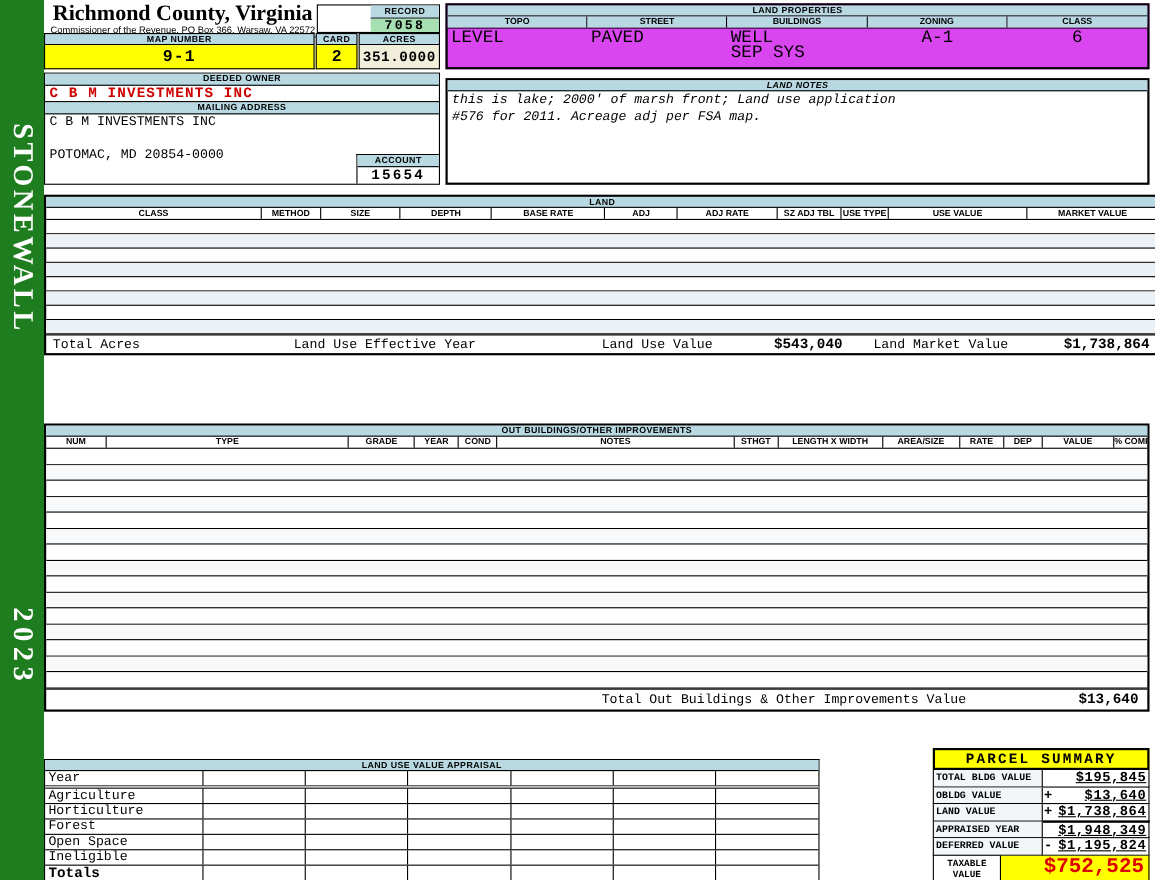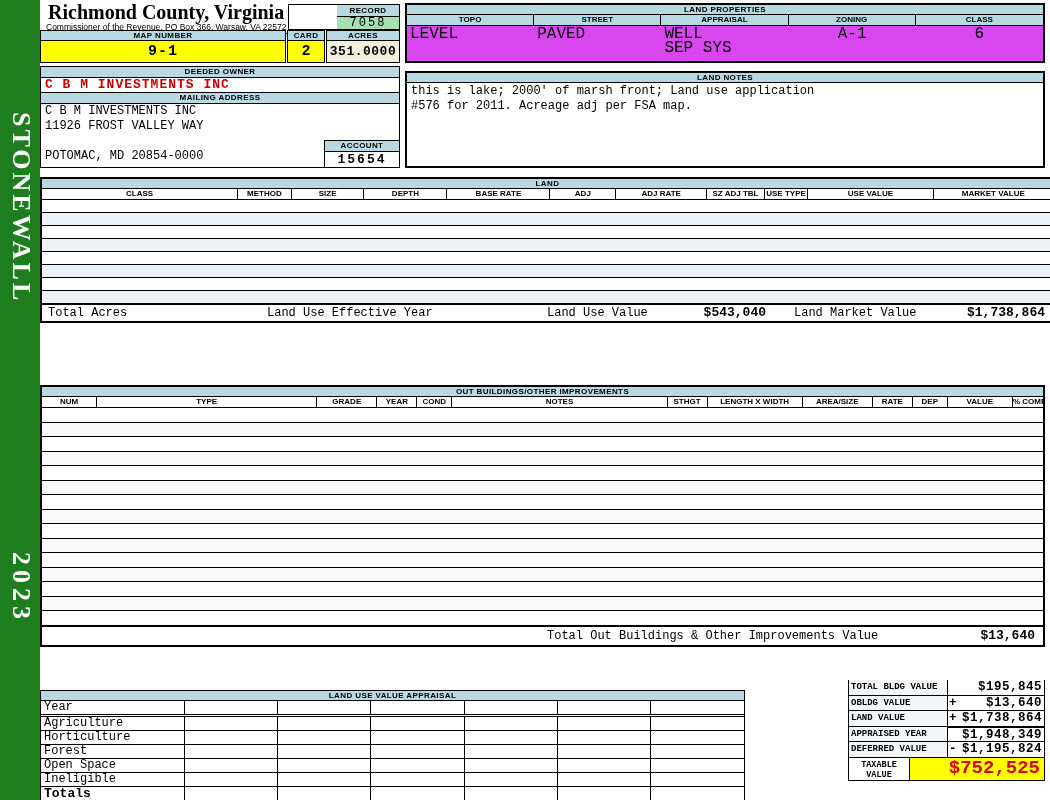--- a/index.html
+++ b/index.html
@@ -24,21 +24,21 @@
 
   
   .title-block { left:2px; top:2px; width:246px; height:28px; }
   .county-title { font-family:"Liberation Serif", serif; font-size:20px; font-weight:bold;
                   line-height:20px; padding-left:6px; white-space:nowrap; }
   .commissioner { font-size:8.5px; padding-left:4px; border-bottom:1px solid #000; padding-bottom:1px; white-space:nowrap; }
 
   
   .record-box { left:248px; top:4px; width:112px; height:26px; border:1px solid #000;padding-left:48px; }
   .record-box .hdrbar { height:12px; line-height:11px; }
-  .record-val { height:12px; background:#A6E0B2; font-size:12px; font-weight:normal; text-align:center;
+  .record-val { height:12px; background:#A6E0B2; font-size:12px; font-weight:bold; text-align:center;
                 line-height:12px; letter-spacing:2px; }
 
   
   .cellhdr { border:1px solid #000; height:11px; line-height:10px; }
   .cellval { border:1px solid #000; border-top:none; height:22px; font-weight:bold;
              text-align:center; line-height:21px; }
   .map-hdr   { left:0; top:30px; width:246px; }
   .map-val   { left:0; top:41px; width:246px; background:#FFFF00; font-size:15px; letter-spacing:1px; }
   .card-hdr  { left:247px; top:30px; width:38px; }
   .card-val  { left:247px; top:41px; width:38px; background:#FFFF00; font-size:15px; }
@@ -62,21 +62,21 @@
   .owner-val { height:14px; font-size:13px; font-weight:bold; color:#CC0000;
                letter-spacing:1px; padding-left:4px; line-height:14px; }
   .mail-box { left:0; top:92px; width:360px; height:76px; border:1px solid #000; }
   .mail-line { font-size:12px; line-height:15px; padding-left:4px; min-height:15px; white-space:pre; }
   .account-box { position:absolute; right:0; bottom:0; width:75px; border-left:1px solid #000; border-top:1px solid #000; }
   .account-box .hdrbar { height:11px; line-height:10px; }
   .account-val { height:15px; font-size:13px; font-weight:bold; text-align:center;
                  line-height:15px; letter-spacing:2px; }
 
   
-  .notes-box { left:365px; top:71px; width:640px; height:97px; border:2px solid #000; }
+  .notes-box { left:365px; top:71px; width:640px; height:97px; border:2px solid #000;font-style:italic; }
   .notes-box .titlebar { height:10px; line-height:9px; }
   .notes-text { font-size:12px; line-height:15px; padding:1px 4px; }
 
   
   .sect { border:2px solid #000; background:#fff; }
   .titlebar { background:#B9D9E2; border-bottom:1px solid #000; font-size:8px; font-weight:bold;
               text-align:center; letter-spacing:0.4px; }
   .colrow { display:flex; border-bottom:1px solid #000; height:11px; }
   .colrow > div { border-right:1px solid #000; font-size:8px; font-weight:bold;
                   text-align:center; line-height:10px; overflow:hidden; white-space:nowrap; }
@@ -119,21 +119,21 @@
   .parcel { left:808px; top:680px; width:197px; }
   .ps-title { height:20px; background:#FFFF00; border:2px solid #000; font-family:"Liberation Mono", monospace;
               font-weight:bold; font-size:13px; text-align:center; line-height:17px; letter-spacing:2px; }
   .ps-row { display:flex; height:15.5px; }
   .ps-row .lbl { flex:0 0 100px; background:#F2F6F9; border:1px solid #000; border-top:none;
                  font-family:"Liberation Mono", monospace; font-size:9px; font-weight:bold;
                  line-height:14px; padding-left:2px; white-space:nowrap; overflow:hidden; }
   .ps-row .val { flex:1; display:flex; border:1px solid #000; border-top:none; border-left:none;
                  font-family:"Liberation Mono", monospace; font-size:12.5px; font-weight:bold; line-height:14px; }
   .ps-row .val .sign { flex:0 0 11px; text-align:left; padding-left:1px; }
-  .ps-row .val .amt { flex:1; text-align:right; padding-right:2px; letter-spacing:0.5px; }
+  .ps-row .val .amt { flex:1; text-align:right; padding-right:2px; letter-spacing:0.5px;text-decoration:underline; }
   .ps-row.dbl .val { border-top:2px solid #000; margin-top:-1px; }
   .ps-tax { display:flex; height:23px; }
   .ps-tax .lbl { flex:0 0 62px; border:1px solid #000; border-top:none;
                  font-family:"Liberation Mono", monospace; font-size:8.5px; font-weight:bold;
                  text-align:center; line-height:10px; padding-top:2px; }
   .ps-tax .val { flex:1; background:#FFFF00; border:1px solid #000; border-top:none; border-left:none;
                  color:#DD0000; font-family:"Liberation Mono", monospace; font-weight:bold;
                  font-size:19px; text-align:right; line-height:21px; padding-right:4px; }
 </style>
 </head>
@@ -161,21 +161,21 @@
   <div class="abs cellhdr hdrbar card-hdr">CARD</div>
   <div class="abs cellval mono card-val">2</div>
   <div class="abs cellhdr hdrbar acres-hdr">ACRES</div>
   <div class="abs cellval mono acres-val">351.0000</div>
 
   <div class="abs land-props">
     <div class="titlebar hdrbar">LAND PROPERTIES</div>
     <div class="lp-cols">
       <div>TOPO</div>
       <div>STREET</div>
-      <div>APPRAISAL</div>
+      <div>BUILDINGS</div>
       <div>ZONING</div>
       <div>CLASS</div>
     </div>
     <div class="lp-vals mono">
       <div>LEVEL</div>
       <div>PAVED</div>
       <div>
         <div>WELL</div>
         <div>SEP SYS</div>
       </div>
@@ -185,21 +185,20 @@
   </div>
 
   <div class="abs owner-box">
     <div class="hdrbar">DEEDED OWNER</div>
     <div class="owner-val mono">C B M INVESTMENTS INC</div>
   </div>
 
   <div class="abs mail-box">
     <div class="hdrbar">MAILING ADDRESS</div>
     <div class="mail-line mono">C B M INVESTMENTS INC</div>
-    <div class="mail-line mono">11926 FROST VALLEY WAY</div>
     <div class="mail-line mono"></div>
     <div class="mail-line mono">POTOMAC, MD 20854-0000</div>
     <div class="account-box">
       <div class="hdrbar">ACCOUNT</div>
       <div class="account-val mono">15654</div>
     </div>
   </div>
 
   <div class="abs notes-box">
     <div class="titlebar hdrbar">LAND NOTES</div>
@@ -342,20 +341,21 @@
       <div class="cell"></div>
         <div class="cell"></div>
         <div class="cell"></div>
         <div class="cell"></div>
         <div class="cell"></div>
         <div class="cell"></div>
     </div>
   </div>
 
   <div class="abs parcel">
+    <div class="ps-title">PARCEL SUMMARY</div>
     <div class="ps-row">
       <div class="lbl">TOTAL BLDG VALUE</div>
       <div class="val">
           <span class="sign"></span>
           <span class="amt">$195,845</span>
         </div>
     </div>
     <div class="ps-row">
       <div class="lbl">OBLDG VALUE</div>
       <div class="val">

